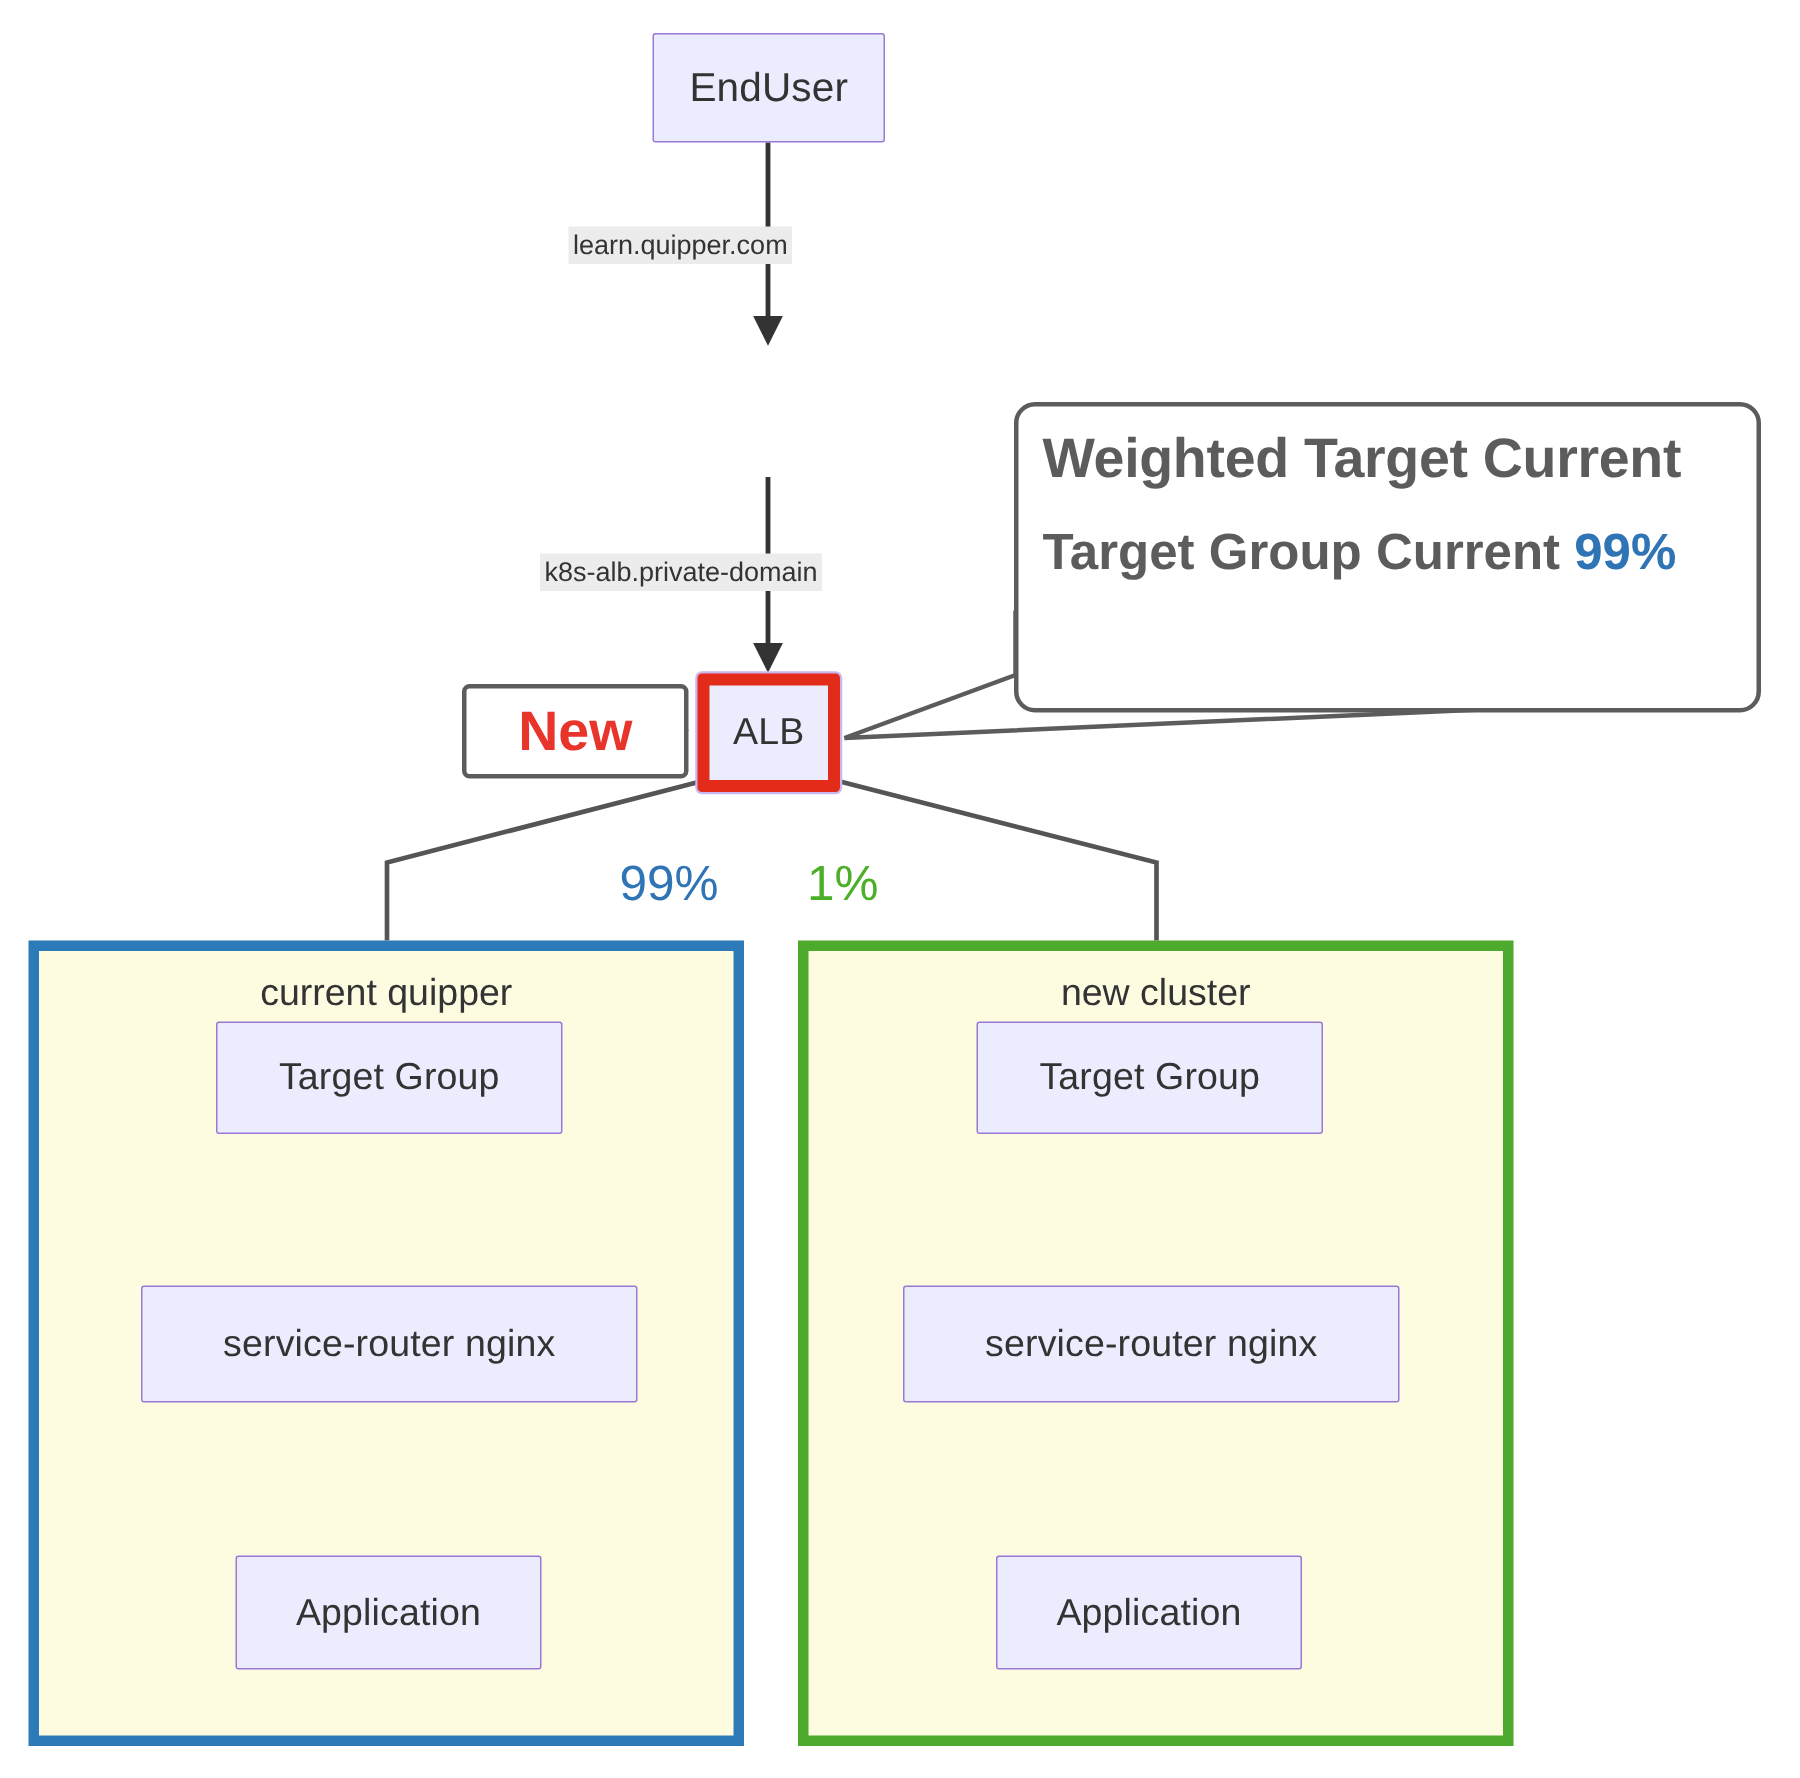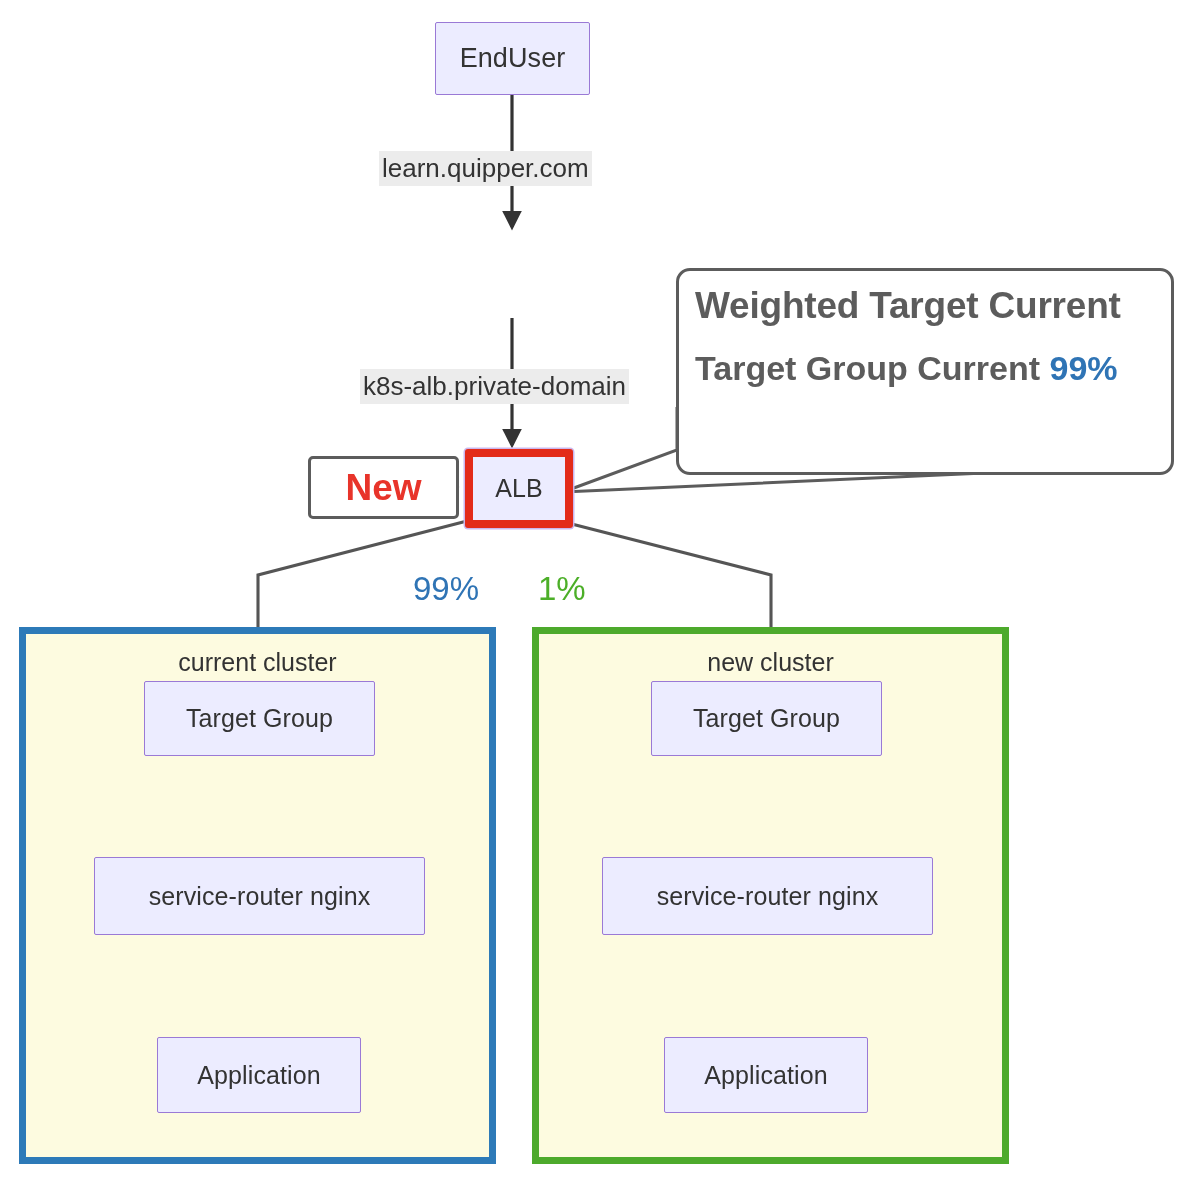--- a/index.html
+++ b/index.html
@@ -70,21 +70,21 @@
     color: #333333;
     z-index: 2;
     white-space: nowrap;
   }
 
   
   .edge-label {
     position: absolute;
     background: #ececec;
     color: #333333;
-    font-size: 26px;
+    font-size: 18px;
     padding: 2px 3px;
     white-space: nowrap;
     z-index: 4;
   }
 
   
   .pct {
     position: absolute;
     font-size: 33px;
     white-space: nowrap;
@@ -167,35 +167,35 @@
     <line x1="416" y1="474" x2="416" y2="500" stroke="#ffffff" stroke-width="5"></line>
 
     <line x1="258" y1="757" x2="258" y2="853" stroke="#333333" stroke-width="3.2" marker-end="url(#arrow)"></line>
     <line x1="258" y1="936" x2="258" y2="1033" stroke="#333333" stroke-width="3.2" marker-end="url(#arrow)"></line>
 
     <line x1="771" y1="757" x2="771" y2="853" stroke="#333333" stroke-width="3.2" marker-end="url(#arrow)"></line>
     <line x1="771" y1="936" x2="771" y2="1033" stroke="#333333" stroke-width="3.2" marker-end="url(#arrow)"></line>
   </svg>
 
   <div class="cluster current" style="left:19px; top:627px; width:477px; height:537px;">
-    <div class="cluster-title">current cluster</div>
+    <div class="cluster-title">current quipper</div>
   </div>
 
   <div class="cluster new" style="left:532px; top:627px; width:477px; height:537px;">
     <div class="cluster-title">new cluster</div>
   </div>
 
   <div class="node" style="left:435px; top:22px; width:155px; height:73px;">EndUser</div>
 
   <div class="edge-label" style="left:379px; top:151px;">learn.quipper.com</div>
 
 
   <div class="edge-label" style="left:345px; top:369px;margin-left:15px;">k8s-alb.private-domain</div>
 
-  <div class="node alb" style="left:465px; top:449px; width:108px; height:79px;">ALB</div>
+  <div class="node alb" style="left:465px; top:449px; width:95px; height:79px;">ALB</div>
 
   <div class="badge" style="left:267px; top:456px; width:151px; height:63px;margin-left:41px;">
     <span class="badge-text">New</span>
   </div>
 
   <div class="callout" style="left:676px; top:268px; width:498px; height:207px;">
     <div class="callout-title">Weighted Target Current</div>
     <div class="callout-lines">
       <div class="callout-line">
         <span>Target Group Current</span>

